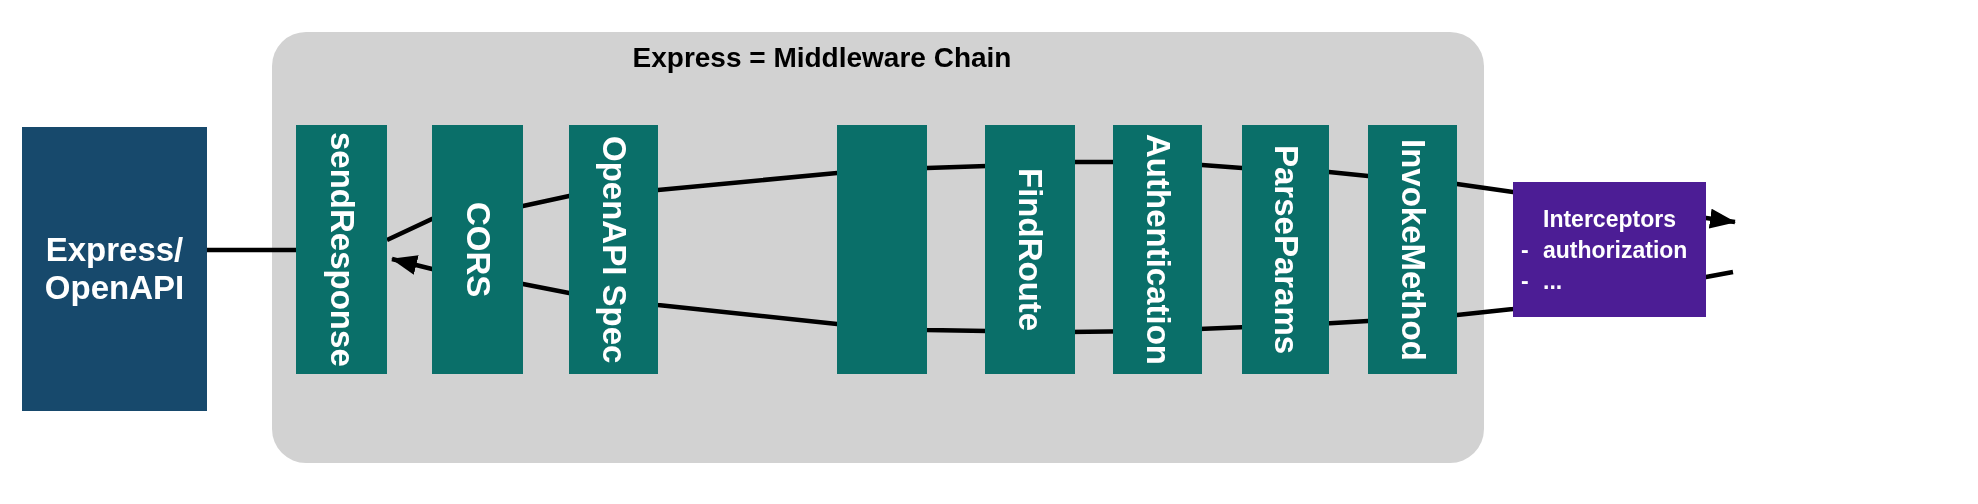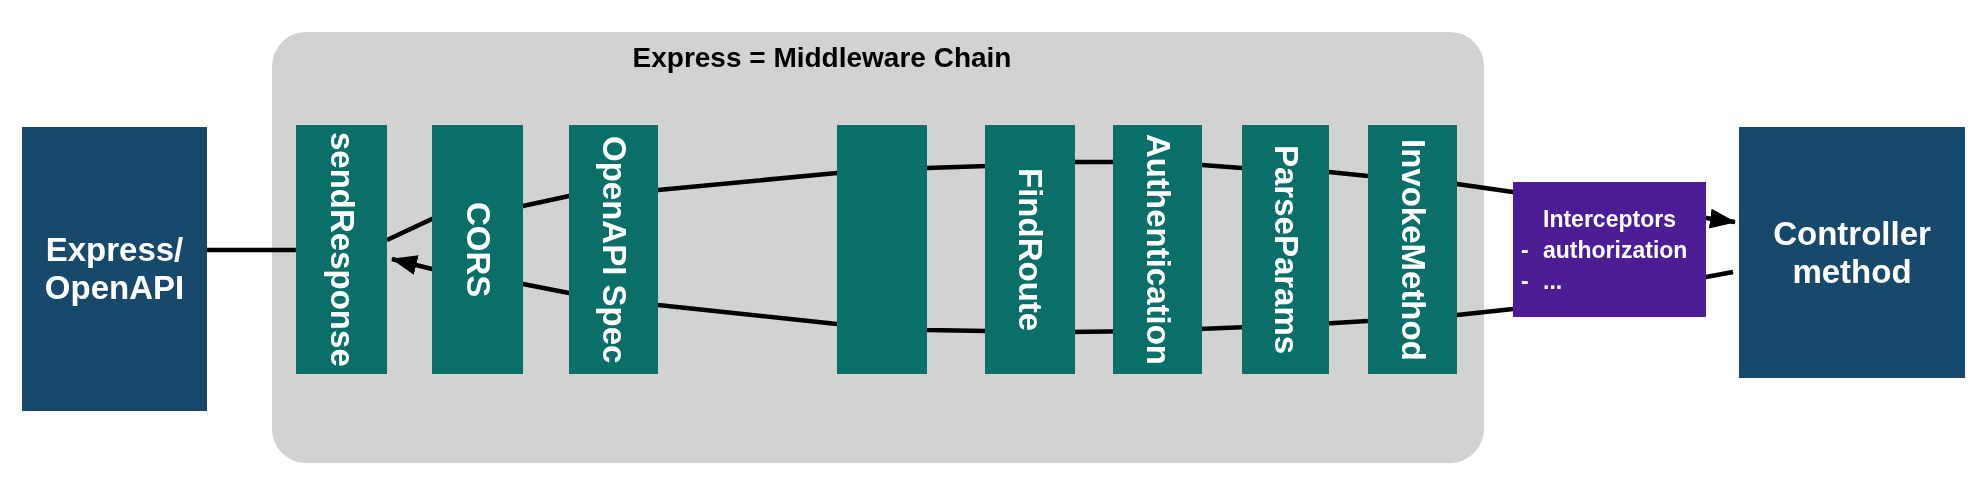--- a/index.html
+++ b/index.html
@@ -109,20 +109,14 @@
     <div class="int-row">
       <span class="int-dash">-</span>
       <span>authorization</span>
     </div>
     <div class="int-row">
       <span class="int-dash">-</span>
       <span>...</span>
     </div>
   </div>
 
-  <div class="box blue controller">
-    <div class="blue-label">
-      <div>Controller</div>
-      <div>method</div>
-    </div>
-  </div>
 
 </div>
 
 </body></html>

